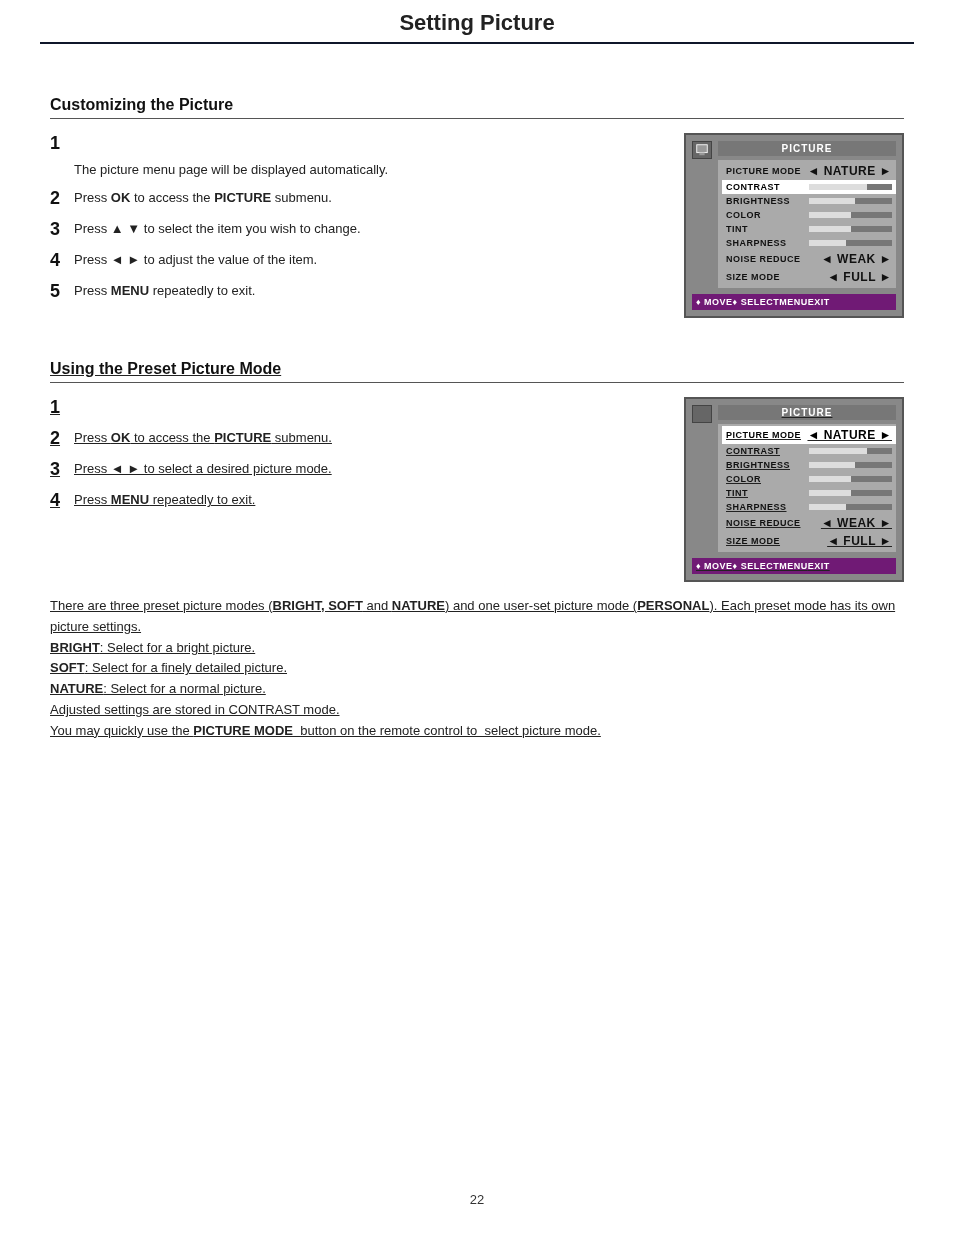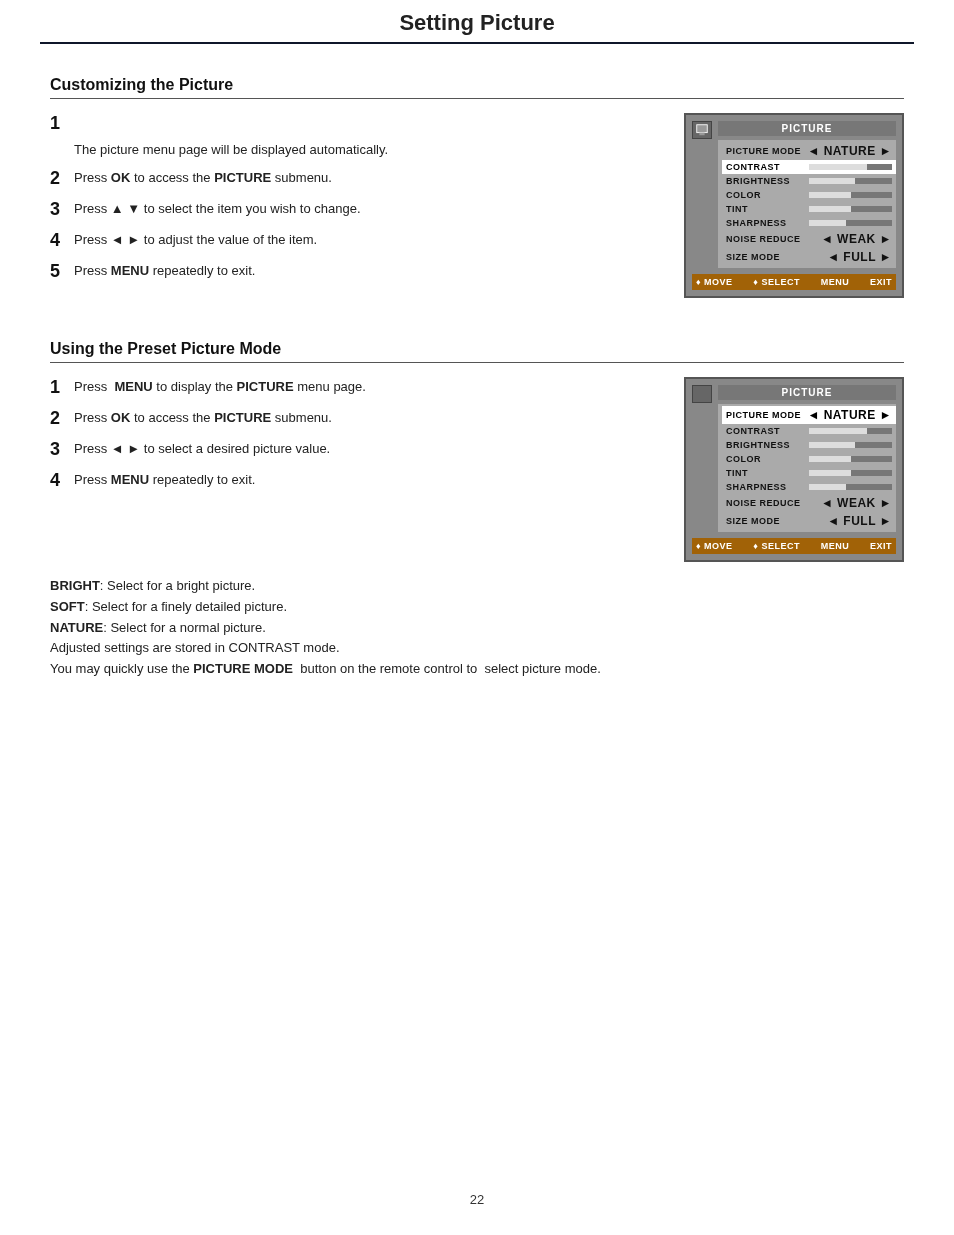--- a/index.html
+++ b/index.html
@@ -17,21 +17,21 @@
     .page-title {
       text-align: center;
       font-size: 22px;
       font-weight: bold;
       padding: 10px 0 6px 0;
       border-bottom: 2px solid #0f172a;
       margin: 0 40px;
     }
 
     .main-content {
-      padding: 12px 50px;
+      padding: 32px 50px;
     }
 
     
     .section-heading {
       font-size: 16px;
       font-weight: bold;
       border-bottom: 1px solid #555;
       padding-bottom: 4px;
       margin-bottom: 14px;
       margin-top: 20px;
@@ -142,23 +142,23 @@
       background: #ddd;
     }
 
     .tv-menu-value {
       font-size: 12px;
       font-weight: bold;
       color: inherit;
     }
 
     .tv-menu-footer {
-      background: #a16207;
+      background: #701a75;
       display: flex;
-      justify-content: space-between;
+      justify-content: flex-start;
       padding: 3px 4px;
       font-size: 9px;
       font-weight: bold;
       color: #fff;
       letter-spacing: 0.5px;
       margin-top: 2px;
     }
 
     
     .desc-block {
@@ -304,43 +304,40 @@
             <span>♦ MOVE</span>
             <span>♦ SELECT</span>
             <span>MENU</span>
             <span>EXIT</span>
           </div>
         </div>
       </div>
     </div>
   </div>
 
-  <div style="margin-top:42px;">
+  <div style="margin-top:42px;text-decoration:underline;">
     <div class="section-heading">Using the Preset Picture Mode</div>
     <div class="section-layout">
       <div class="steps-col">
 
         <div class="step">
           <div class="step-num">1</div>
-          <div class="step-text">
-            Press &nbsp;<span class="bold">MENU</span> to display the <span class="bold">PICTURE</span> menu page.
-          </div>
         </div>
 
         <div class="step">
           <div class="step-num">2</div>
           <div class="step-text">
             Press <span class="bold">OK</span> to access the <span class="bold">PICTURE</span> submenu.
           </div>
         </div>
 
         <div class="step">
           <div class="step-num">3</div>
           <div class="step-text">
-            Press ◄ ► to select a desired picture value.
+            Press ◄ ► to select a desired picture mode.
           </div>
         </div>
 
         <div class="step">
           <div class="step-num">4</div>
           <div class="step-text">
             Press <span class="bold">MENU</span> repeatedly to exit.
           </div>
         </div>
 
@@ -413,20 +410,24 @@
             <span>♦ MOVE</span>
             <span>♦ SELECT</span>
             <span>MENU</span>
             <span>EXIT</span>
           </div>
         </div>
       </div>
     </div>
 
     <div class="desc-block">
+      <p>
+        There are three preset picture modes (<span class="bold">BRIGHT, SOFT</span> and <span class="bold">NATURE</span>) and one user-set
+        picture mode (<span class="bold">PERSONAL</span>). Each preset mode has its own picture settings.
+      </p>
       <p><span class="bold">BRIGHT</span>: Select for a bright picture.</p>
       <p><span class="bold">SOFT</span>: Select for a finely detailed picture.</p>
       <p><span class="bold">NATURE</span>: Select for a normal picture.</p>
       <p>Adjusted settings are stored in CONTRAST mode.</p>
       <p>You may quickly use the <span class="bold">PICTURE MODE</span> &nbsp;button on the remote control to &nbsp;select picture mode.</p>
     </div>
   </div>
 
 </div>
 

